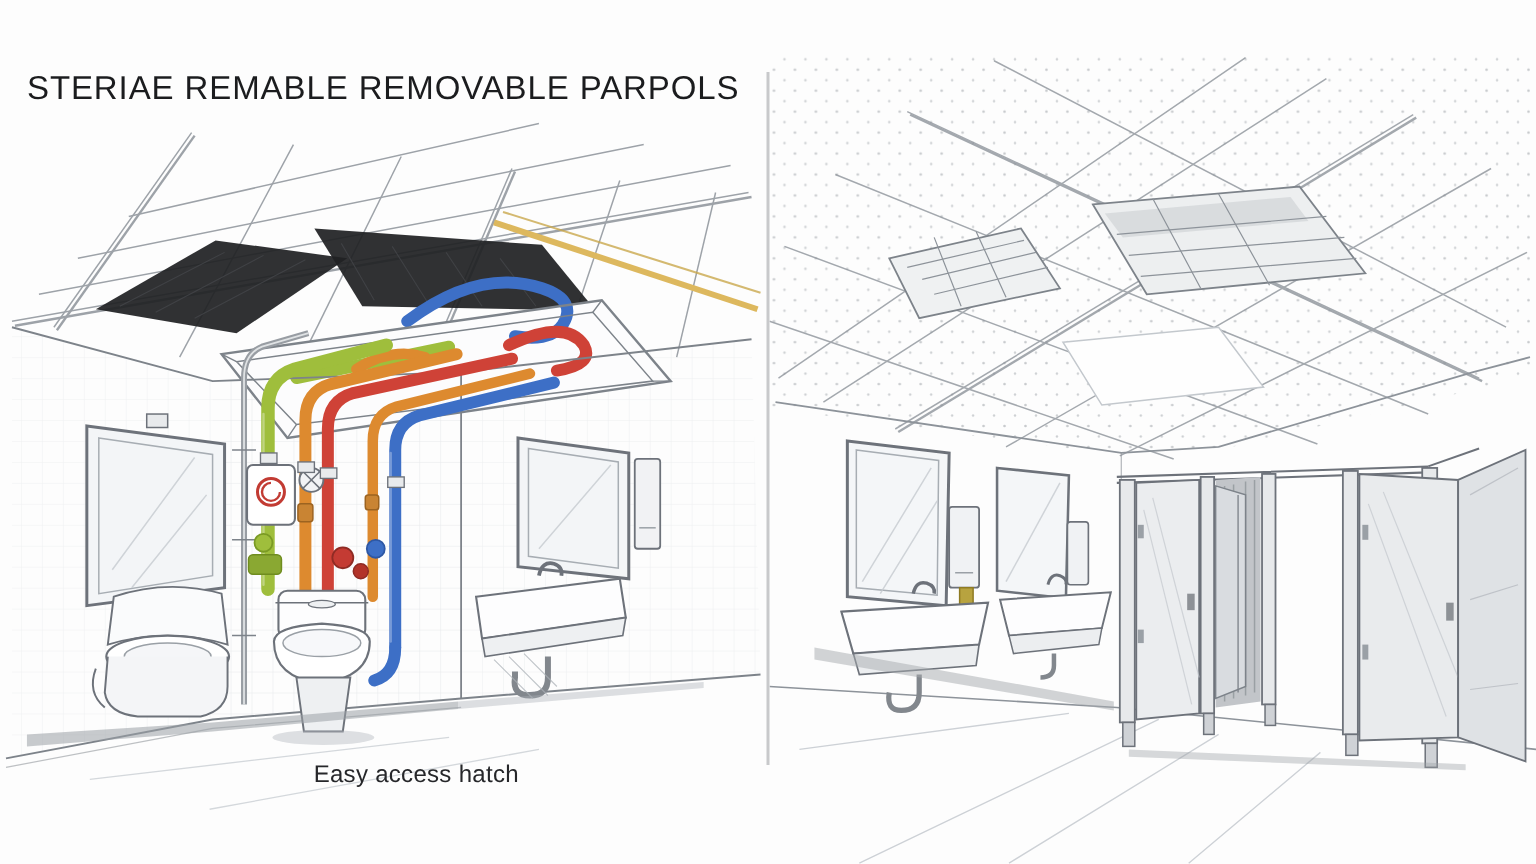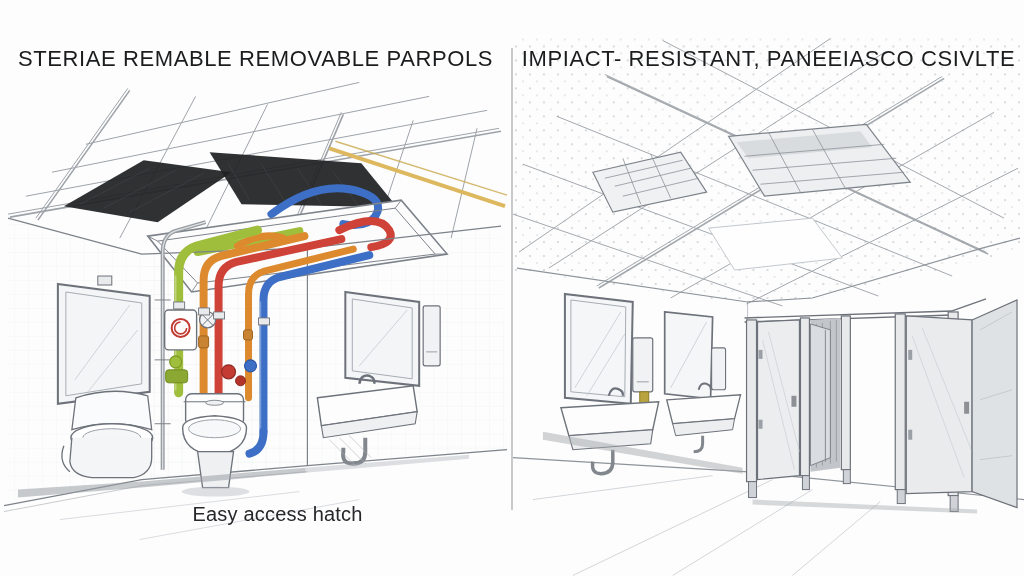--- a/index.html
+++ b/index.html
@@ -10,21 +10,21 @@
   .panel{position:absolute;top:0;height:576px;width:511px;}
   .panel-left{left:0;}
   .panel-right{left:513px;}
   .panel h1{
     position:absolute;top:46px;left:0;right:0;margin:0;
     text-align:center;font-size:22px;font-weight:400;letter-spacing:.6px;
     color:#1b1c1e;white-space:nowrap;
   }
   .caption{
     position:absolute;bottom:50px;left:0;right:0;text-align:center;
-    font-size:20px;font-weight:500;color:#26272a;letter-spacing:.2px;
+    font-size:16px;font-weight:500;color:#26272a;letter-spacing:.2px;
   }
   .caption-left{transform:translateX(22px);}
   .caption-right{font-size:15px;color:#2e2f33;}
   .divider{
     position:absolute;left:511px;top:48px;width:2px;height:462px;
     background:#c8c9cb;
   }
   svg.illu{position:absolute;left:0;top:0;width:511px;height:576px;display:block;}
 </style>
 </head>
@@ -311,16 +311,15 @@
           <rect x="236" y="482" width="8" height="16"></rect>
           <rect x="290" y="476" width="7" height="14"></rect>
           <rect x="331" y="470" width="7" height="14"></rect>
           <rect x="385" y="490" width="8" height="14"></rect>
           <rect x="438" y="496" width="8" height="16"></rect>
         </g>
         <polygon points="240,500 465,510 465,514 240,505" fill="#9aa0a6" opacity="0.4"></polygon>
       </g>
     </svg>
 
-    <h1>IMPIACT- RESISTANT, PANEEIASCO CSIVLTE</h1>
   </section>
 
 </div>
 
 </body></html>

